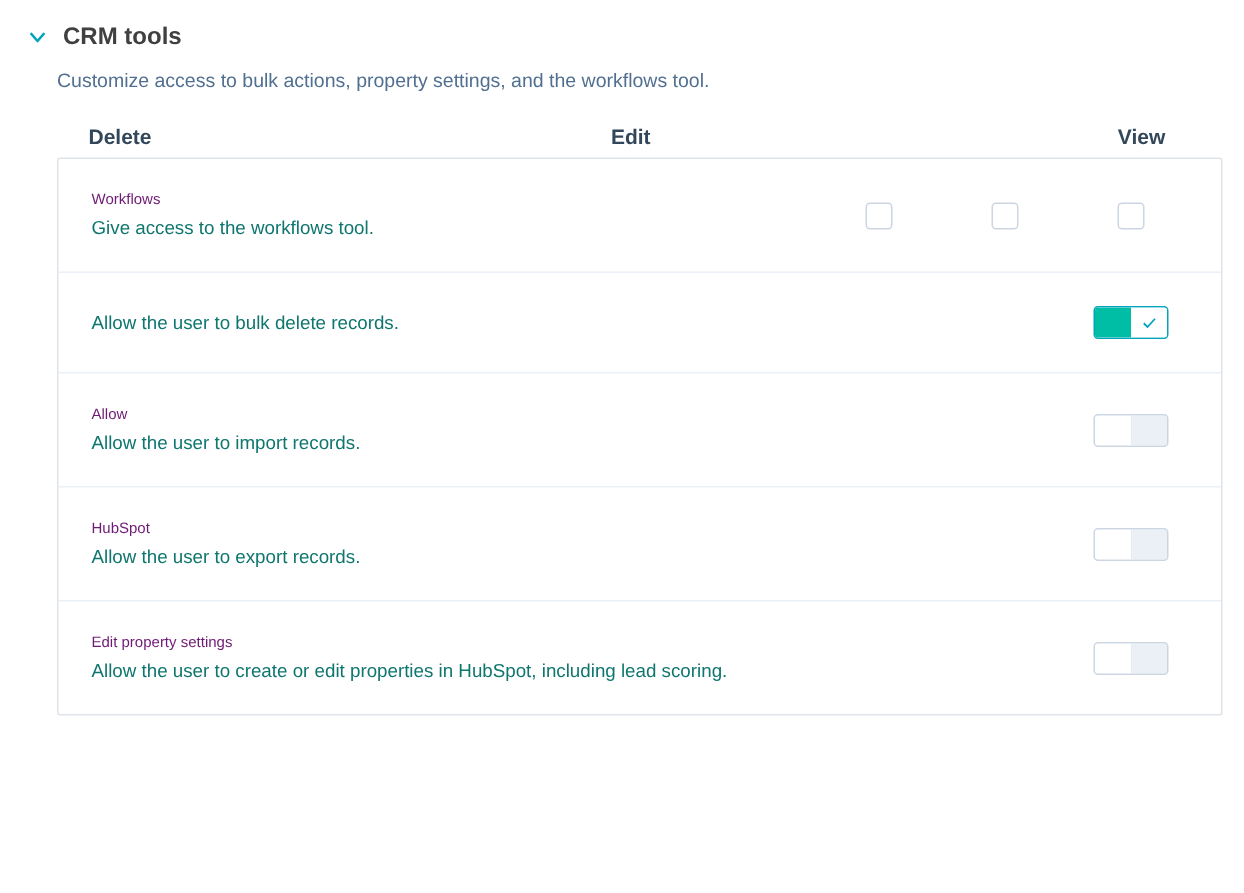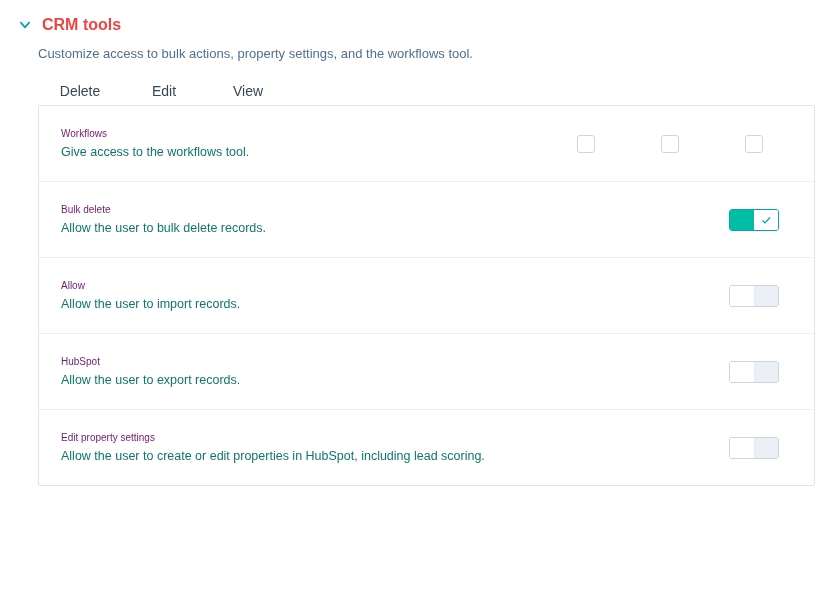--- a/index.html
+++ b/index.html
@@ -1,21 +1,21 @@
 <!DOCTYPE html>
 <html><head>
   <meta charset="utf-8">
   <style>
     * { box-sizing: border-box; margin: 0; padding: 0; }
     body { font-family: -apple-system, BlinkMacSystemFont, "Segoe UI", Helvetica, Arial, sans-serif; background: #fff; color: #33475b; width: 829px; padding: 16px 14px; }
     .section-header { display: flex; align-items: center; gap: 10px; margin-bottom: 10px; padding-left: 4px; }
     .section-header .chev svg { width: 14px; height: 14px; display: block; }
-    .section-title { font-size: 16px; font-weight: 600; color: #ef4444; }
+    .section-title { font-size: 16px; font-weight: 600; color: #404040; }
     .section-desc { font-size: 13px; color: #516f90; margin: 12px 0 22px 24px; }
-    .col-headers { display: flex; justify-content: flex-start; gap: 0; padding-right: 12px; margin-bottom: 6px; margin-left: 24px; }
+    .col-headers { display: flex; justify-content: space-between; gap: 0; padding-right: 12px; margin-bottom: 6px; margin-left: 24px; font-weight: bold; }
     .col-headers span { width: 84px; text-align: center; font-size: 14px; color: #33475b; }
     .table { border: 1px solid #dfe3eb; border-radius: 2px; margin-left: 24px; }
     .row { display: flex; align-items: center; padding: 22px 18px 22px 22px; border-bottom: 1px solid #eaf0f6; }
     .row:last-child { border-bottom: none; justify-content: space-between; }
     .row-text { flex: 1; }
     .row-title { font-size: 10px; color: #701a75; margin-bottom: 6px; }
     .row-desc { font-size: 12.5px; color: #0f766e; }
     .controls { display: flex; align-items: center; }
     .ctrl-slot { width: 84px; display: flex; justify-content: center; align-items: center; }
     .ctrl-placeholder { width: 50px; height: 22px; }
@@ -62,21 +62,20 @@
         <div class="ctrl-slot">
           <span class="checkbox"></span>
         </div>
         <div class="ctrl-slot">
           <span class="checkbox"></span>
         </div>
       </div>
     </div>
     <div class="row">
       <div class="row-text">
-        <div class="row-title">Bulk delete</div>
         <div class="row-desc">Allow the user to bulk delete records.</div>
       </div>
       <div class="controls">
         <div class="ctrl-slot">
           <div class="ctrl-placeholder"></div>
         </div>
         <div class="ctrl-slot">
           <div class="ctrl-placeholder"></div>
         </div>
         <div class="ctrl-slot">

